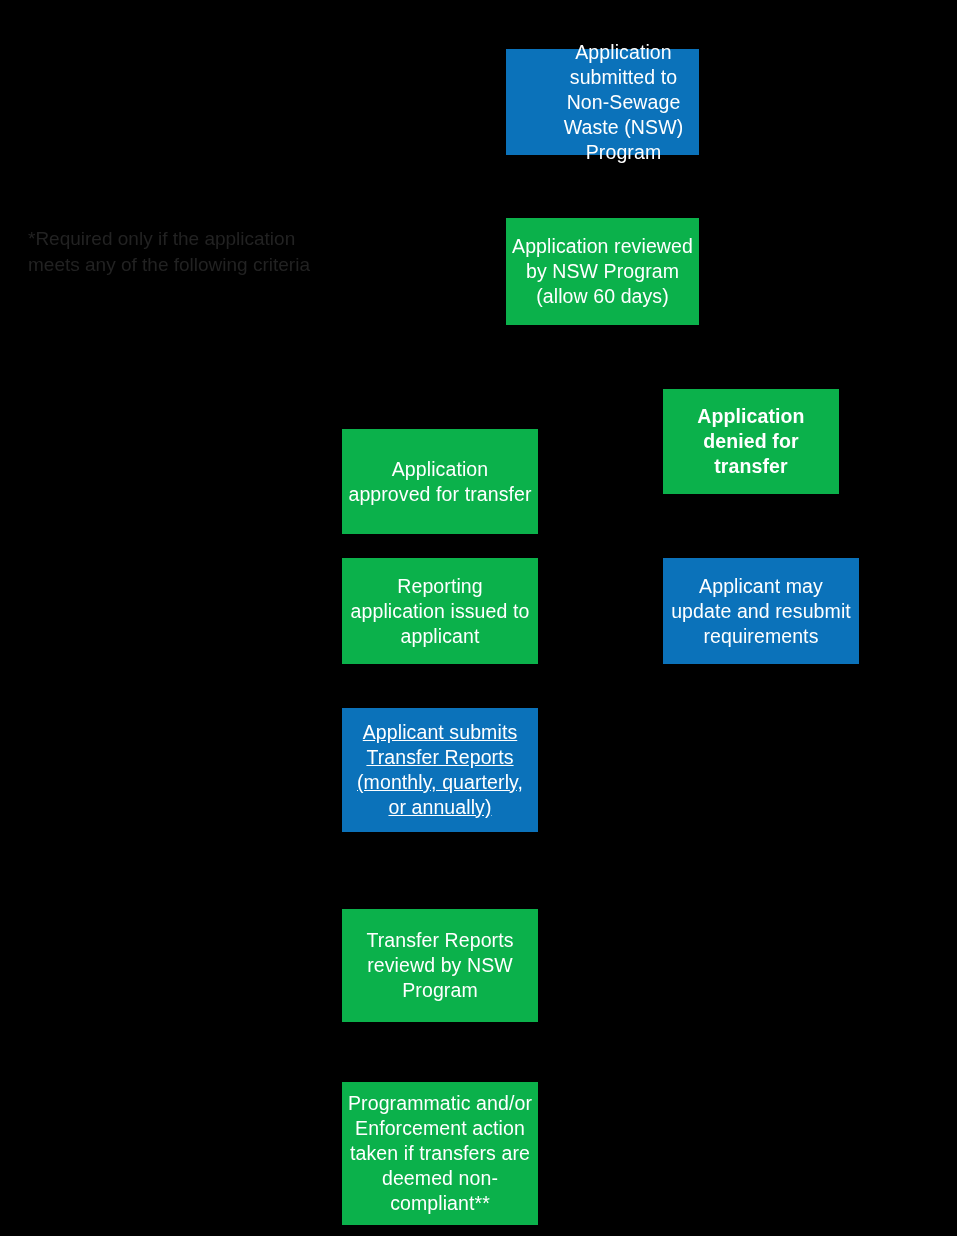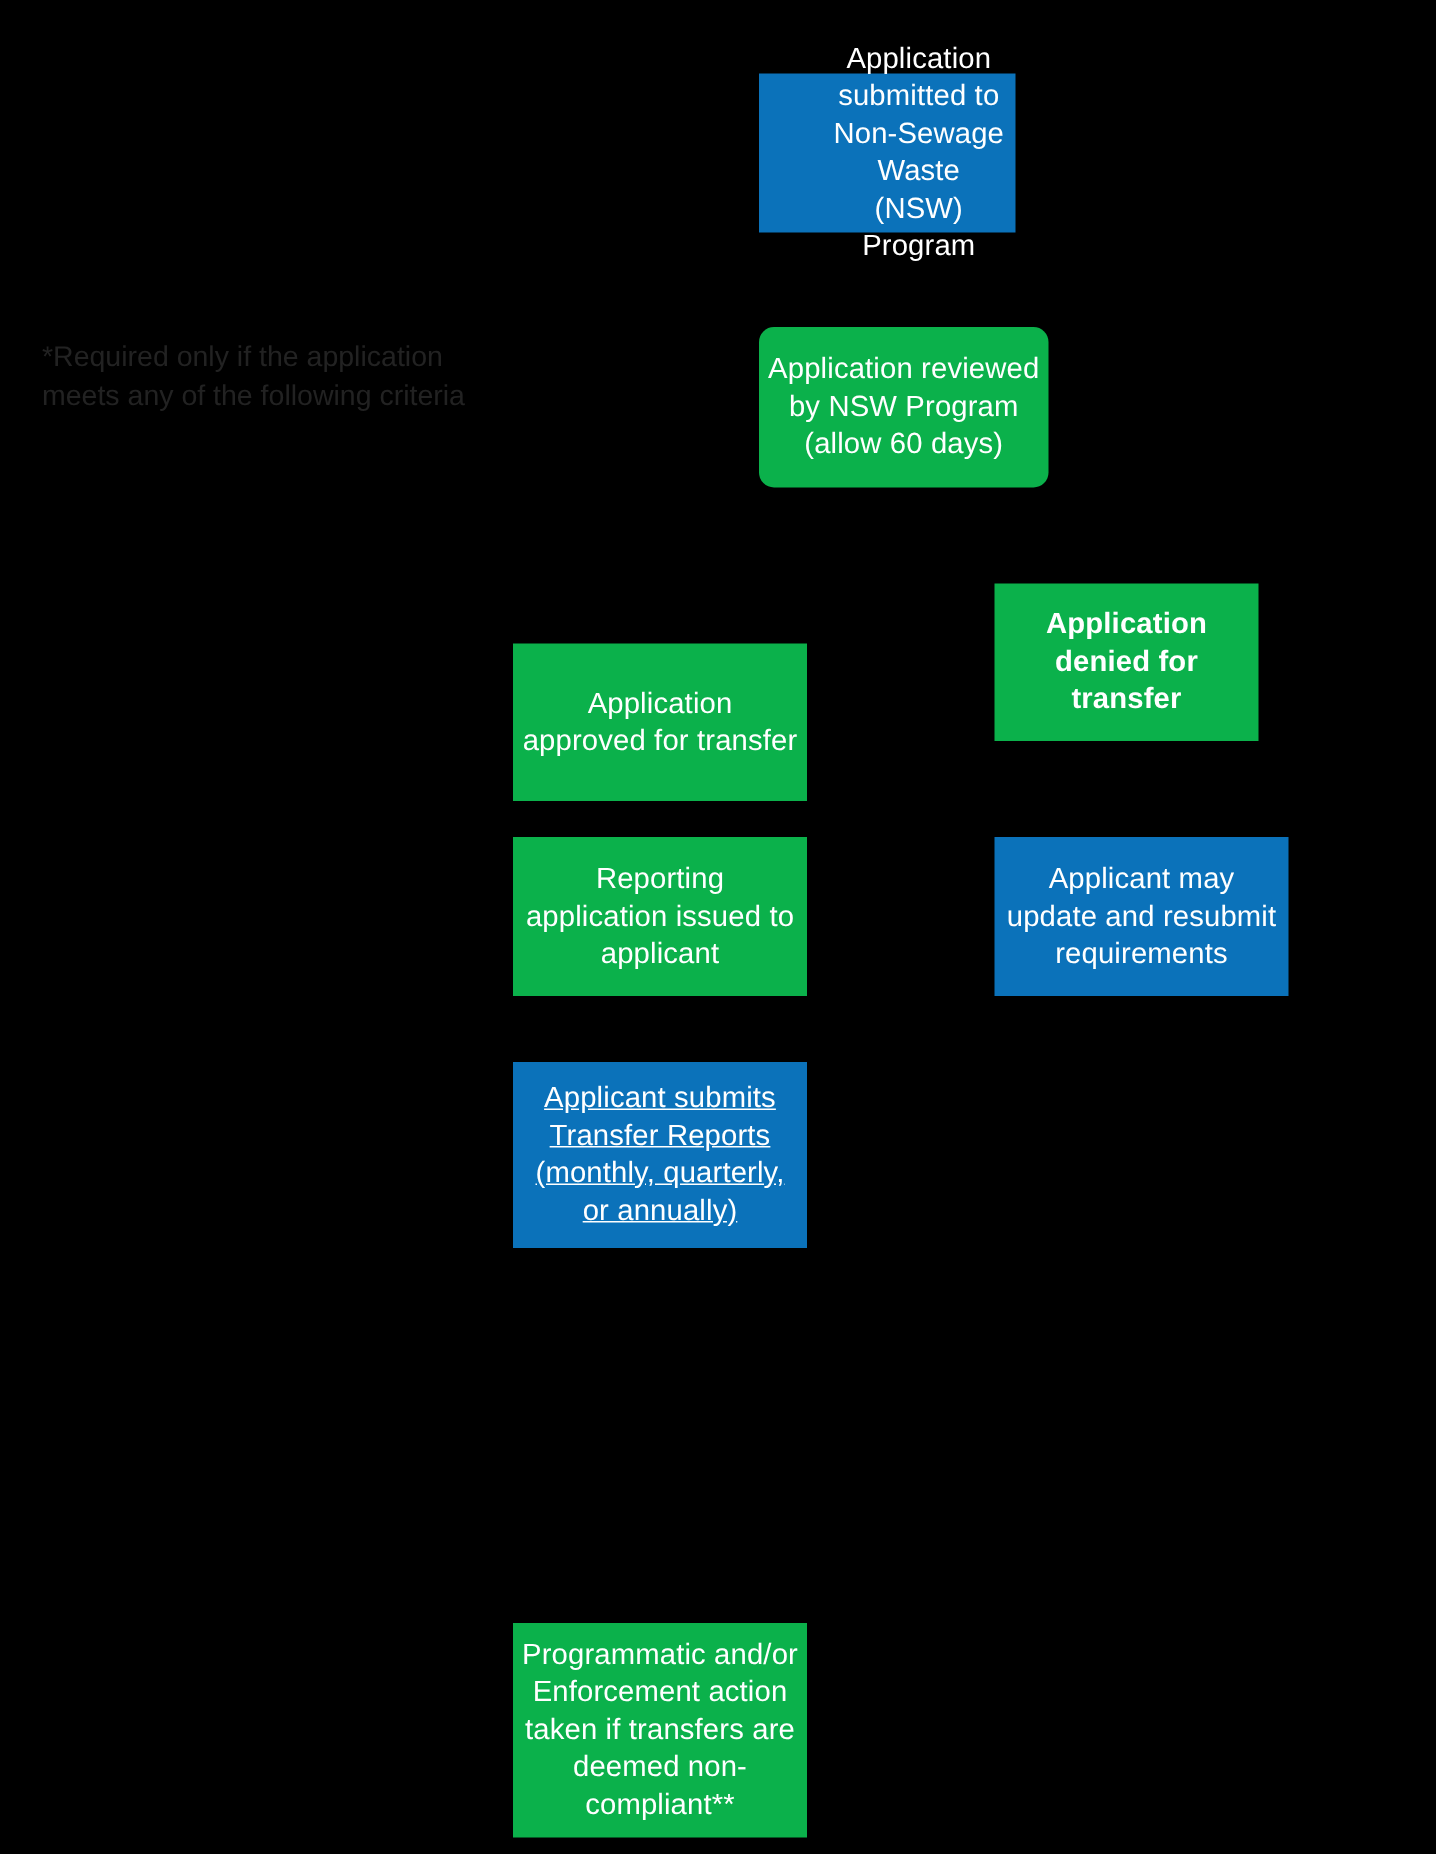--- a/index.html
+++ b/index.html
@@ -32,22 +32,22 @@
   }
   .node-text {
     display: block;
     width: 100%;
     white-space: pre-line;
   }
   .fill-blue { background: #0b72ba; }
   .fill-green { background: #0bb14b; }
 
   
-  .n-submitted  { left: 506px; top: 49px;   width: 171px; height: 106px; padding-left: 48px; }
-  .n-reviewed   { left: 506px; top: 218px;  width: 193px; height: 107px; border-radius: 10px; }
+  .n-submitted  { left: 506px; top: 49px;   width: 193px; height: 106px; padding-left: 48px; }
+  .n-reviewed   { left: 506px; top: 218px;  width: 193px; height: 107px; }
   .n-approved   { left: 342px; top: 389px;  width: 196px; height: 105px; margin-top: 40px; }
   .n-denied     { left: 663px; top: 389px;  width: 176px; height: 105px; font-weight: bold; }
   .n-reporting  { left: 342px; top: 558px;  width: 196px; height: 106px; }
   .n-resubmit   { left: 663px; top: 558px;  width: 196px; height: 106px; }
   .n-submits    { left: 342px; top: 708px;  width: 196px; height: 124px; text-decoration: underline; }
   .n-reportrev  { left: 342px; top: 909px;  width: 196px; height: 113px; }
   .n-enforce    { left: 342px; top: 1082px; width: 196px; height: 143px; }
 
   .note {
     position: absolute;
@@ -89,18 +89,21 @@
   </div>
 
   <div class="node fill-blue n-resubmit">
     <span class="node-text">Applicant may update and resubmit requirements</span>
   </div>
 
   <div class="node fill-blue n-submits">
     <span class="node-text">Applicant submits Transfer Reports (monthly, quarterly, or annually)</span>
   </div>
 
+  <div class="node fill-green n-reportrev">
+    <span class="node-text">Transfer Reports reviewd by NSW Program</span>
+  </div>
 
   <div class="node fill-green n-enforce">
     <span class="node-text">Programmatic and/or Enforcement action taken if transfers are deemed non-compliant**</span>
   </div>
 
 </div>
 
 </body></html>

